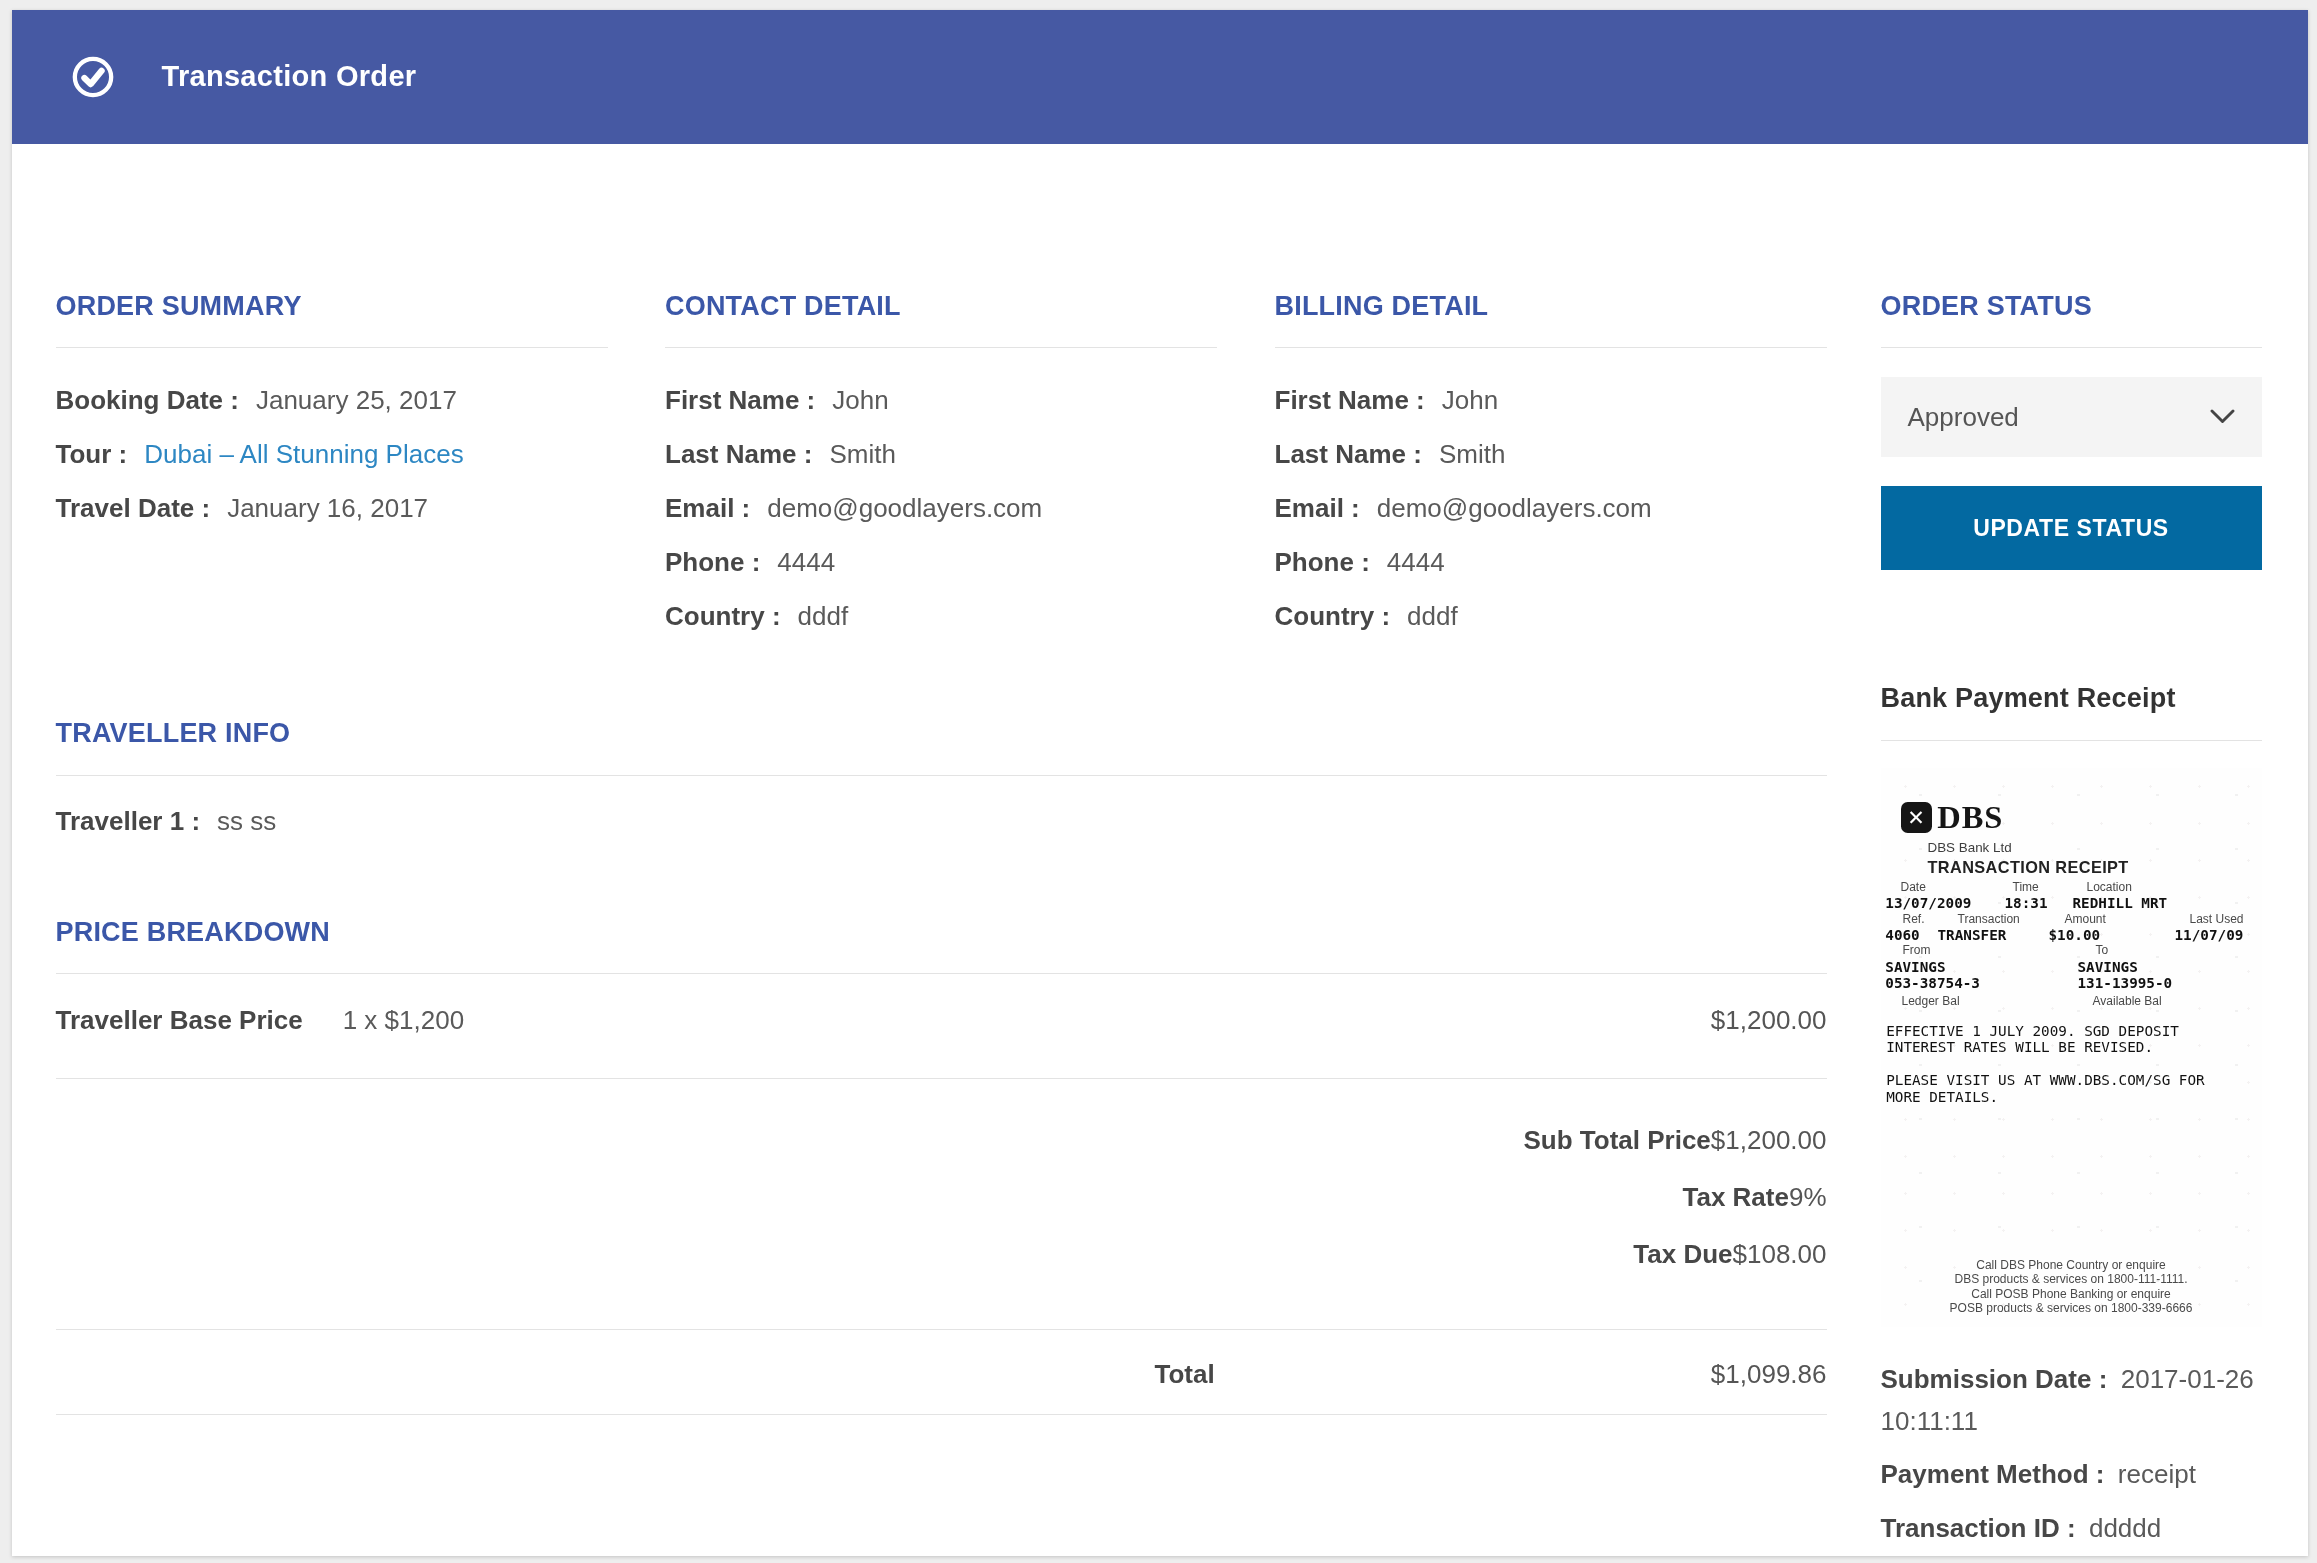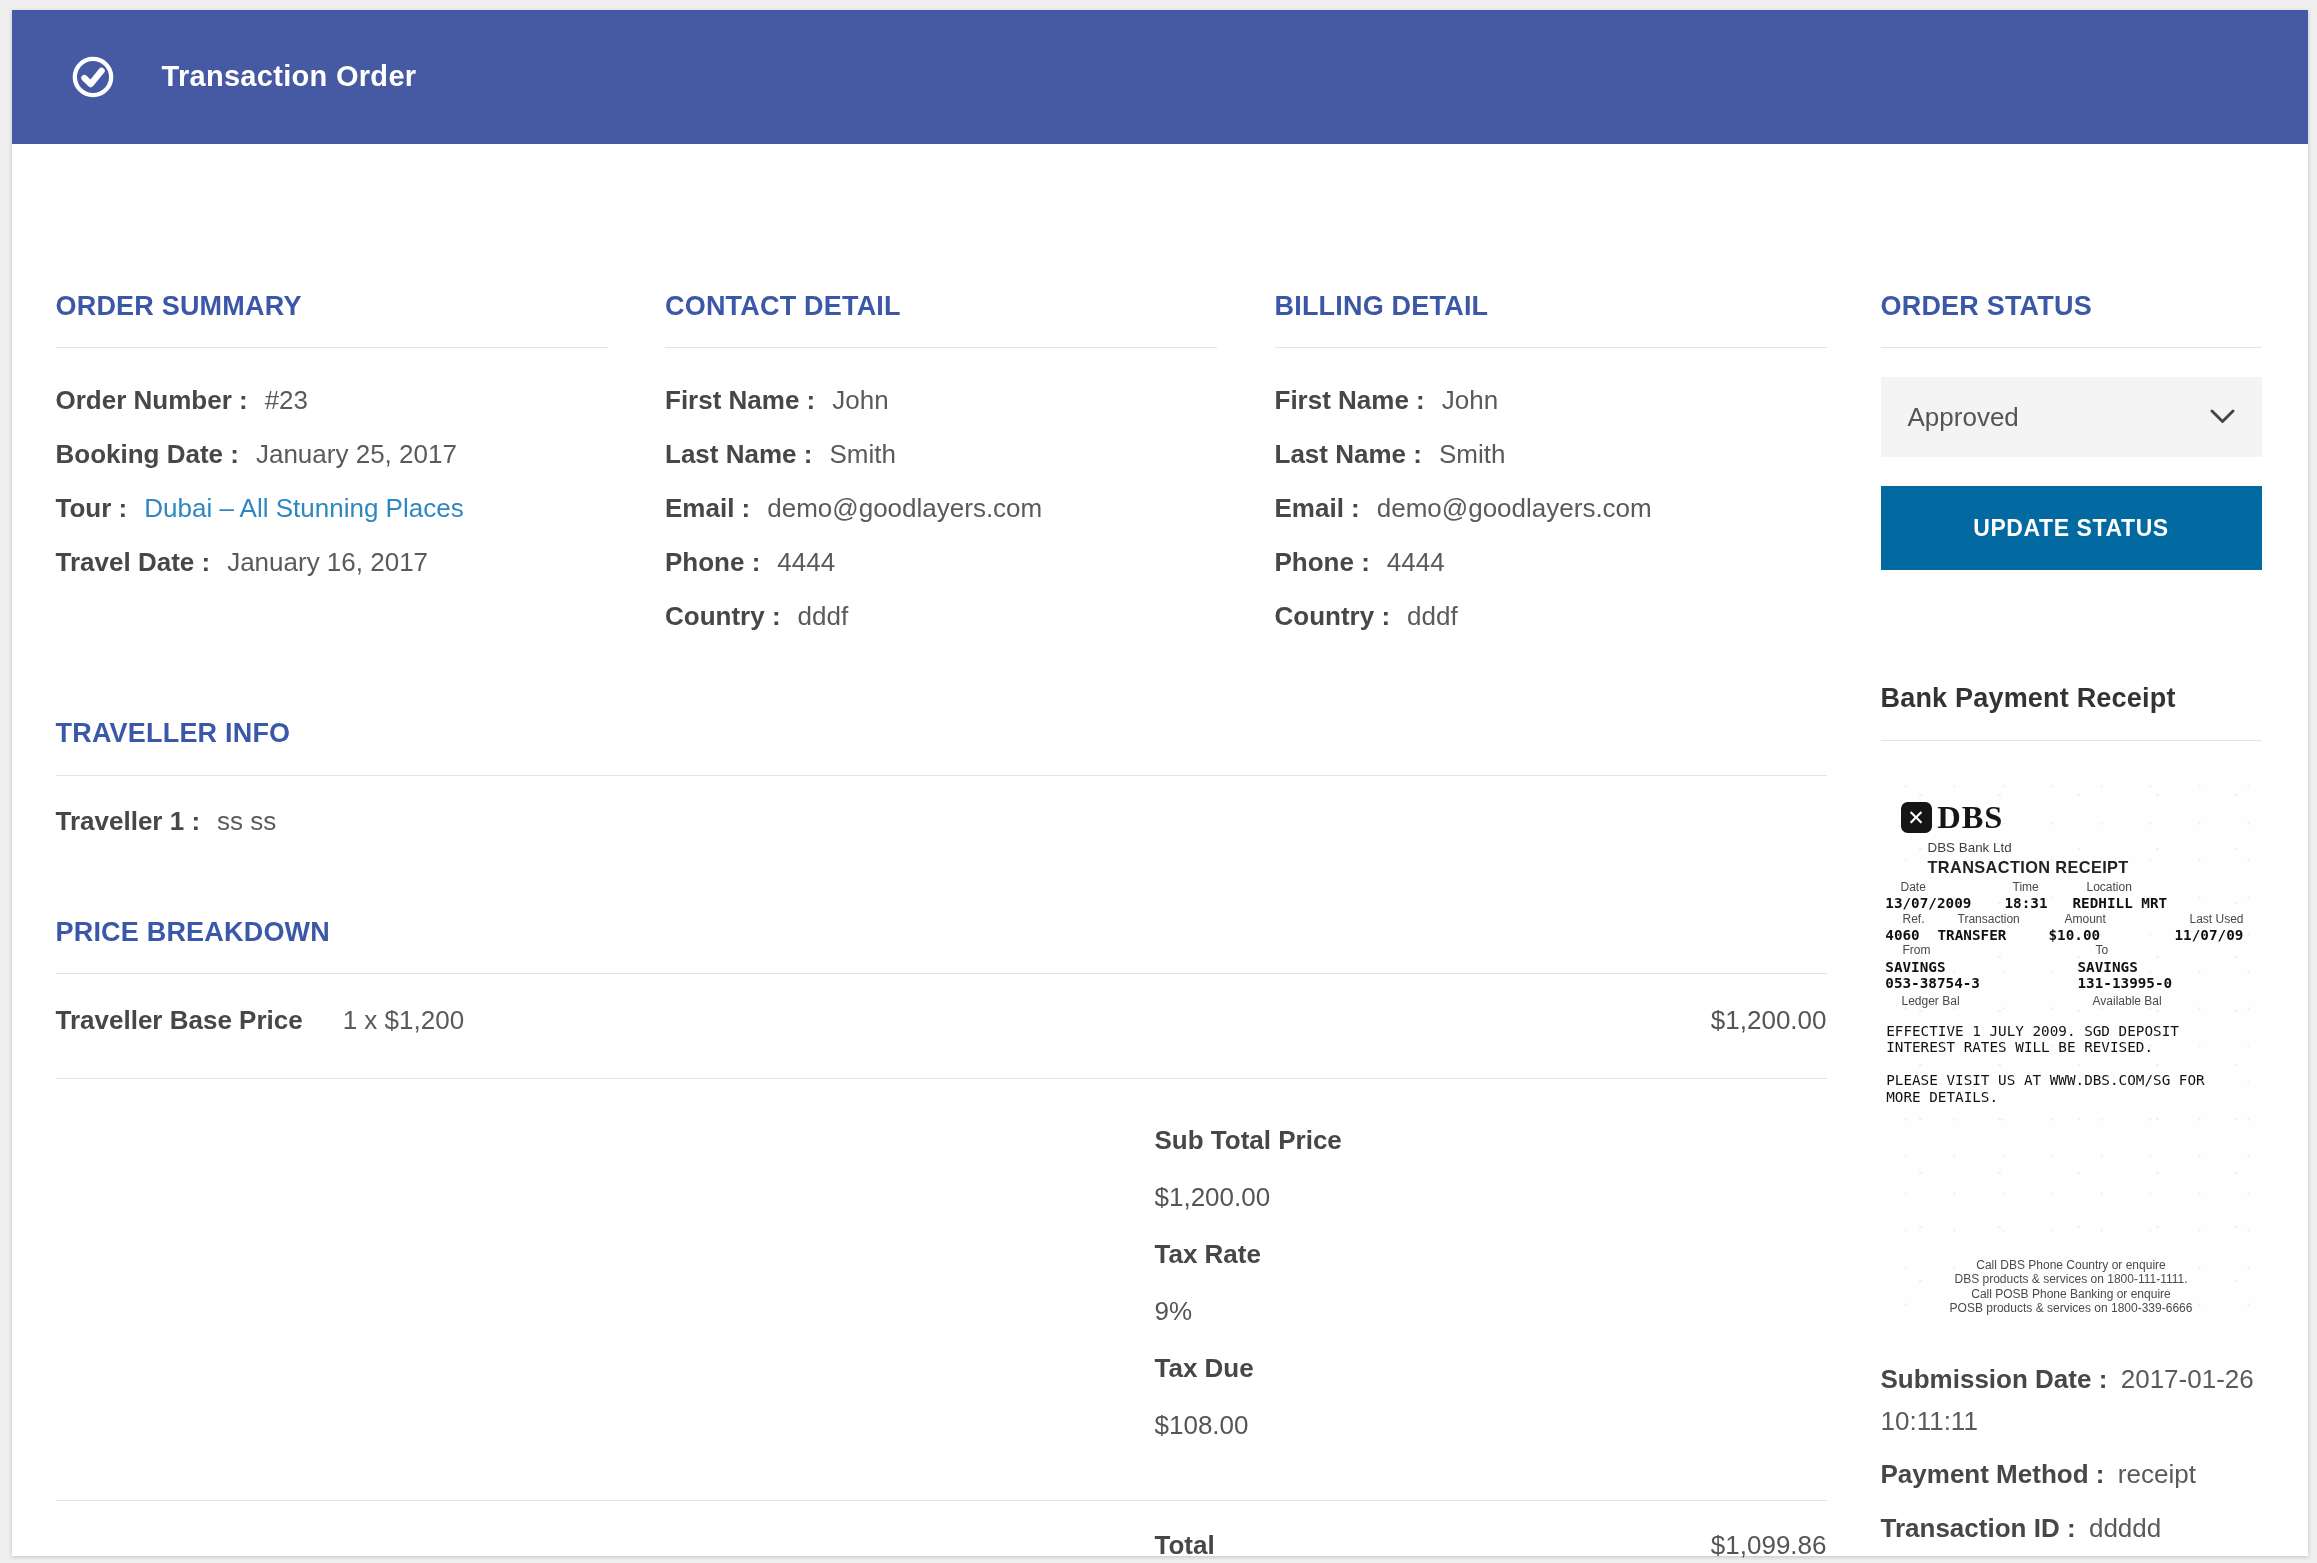--- a/index.html
+++ b/index.html
@@ -56,21 +56,21 @@
   .li-row {
     display:flex; justify-content:space-between;
     padding:19px 0 31px 0; font-size:26px; line-height:54px;
   }
   .li-left { display:flex; }
   .li-qty  { color:#5a5a5a; margin-left:23px; }
   .li-amount { color:#555555; }
   .summary { padding:32.5px 0 46px 0; }
   .sum-row {
     display:flex; justify-content:flex-end;
-    padding-left:1099px; font-size:26px; line-height:57px;flex-direction:column;
+    padding-left:1099px; font-size:26px; line-height:57px;
   }
   .sum-label { font-weight:700; color:#474747; }
   .sum-amount { color:#555555; }
   .total-row {
     display:flex; justify-content:space-between;
     padding:17px 0 13.4px 1099px; font-size:26px; line-height:54px;
   }
 
   
   .select-box {
@@ -141,24 +141,20 @@
 
     <div class="main">
 
       <div class="cols">
 
         <div class="col">
           <h2 class="section">ORDER SUMMARY</h2>
           <div class="divider"></div>
           <div class="rows">
             <div class="drow">
-              <span class="dlabel">Order Number :</span>
-              <span class="dvalue">#23</span>
-            </div>
-            <div class="drow">
               <span class="dlabel">Booking Date :</span>
               <span class="dvalue">January 25, 2017</span>
             </div>
             <div class="drow">
               <span class="dlabel">Tour :</span>
               <a class="link">Dubai – All Stunning Places</a>
             </div>
             <div class="drow">
               <span class="dlabel">Travel Date :</span>
               <span class="dvalue">January 16, 2017</span>

